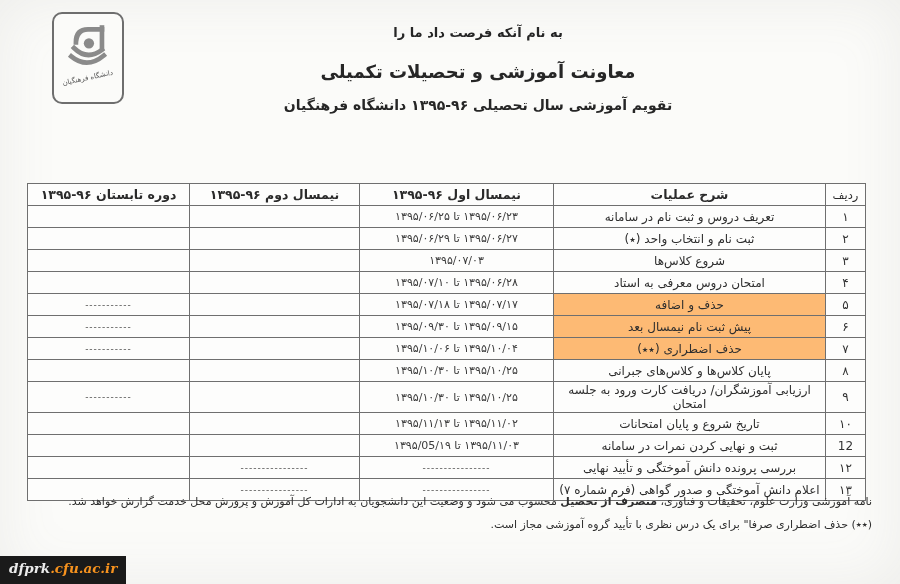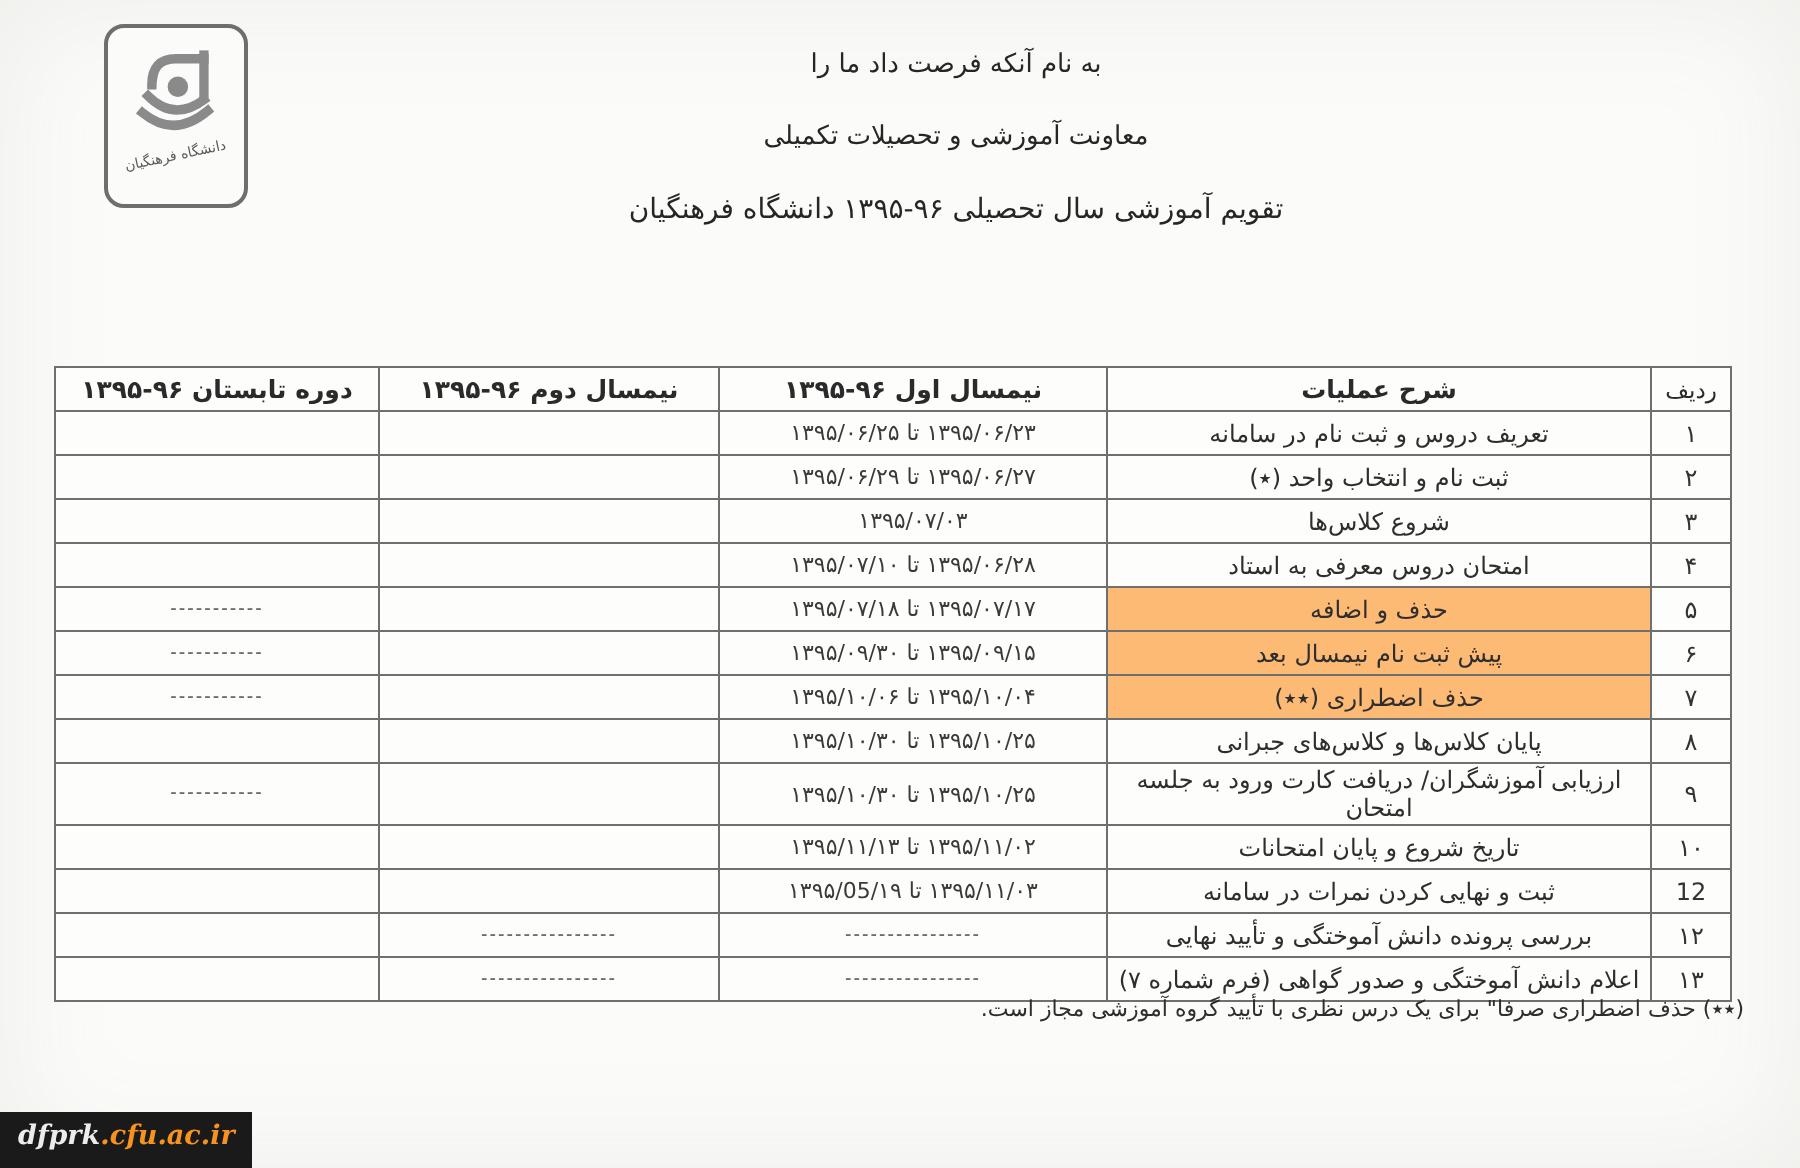--- a/index.html
+++ b/index.html
@@ -15,23 +15,23 @@
     position:absolute;left:52px;top:12px;width:72px;height:92px;
     border:2px solid #6e6e6e;border-radius:10px;background:#fbfbf9;
     display:flex;flex-direction:column;align-items:center;justify-content:flex-start;
     padding-top:6px;box-sizing:border-box;
   }
   .logo-caption{
     font-size:7px;color:#5a5a5a;transform:rotate(-12deg);
     margin-top:-2px;white-space:nowrap;letter-spacing:0.5px;
   }
   
-  .h-line{position:absolute;left:56px;right:0;text-align:center;font-weight:normal;color:#262626;}
+  .h-line{position:absolute;left:56px;right:0;text-align:center;font-weight:bold;color:#262626;}
   .h1{top:25px;font-size:13px;}
-  .h2{top:61px;font-size:13px;}
+  .h2{top:61px;font-size:18px;}
   .h3{top:97px;font-size:14px;}
   
   table.cal{
     position:absolute;top:183px;right:34px;width:838px;
     border-collapse:collapse;table-layout:fixed;direction:rtl;
     background:#fdfdfc;
   }
   table.cal th,table.cal td{
     border:1px solid #6f6f6f;padding:1px 4px;overflow:hidden;
   }
@@ -187,18 +187,19 @@
           <td class="cell-no">۱۳</td>
           <td class="cell-desc">اعلام دانش آموختگی و صدور گواهی (فرم شماره ۷)</td>
           <td class="cell-date dash">----------------</td>
           <td class="cell-date dash">----------------</td>
           <td class="cell-date"></td>
         </tr>
       </tbody>
   </table>
 
   <div class="notes">
+    <div class="note-line"><span>نامه آموزشی وزارت علوم، تحقیقات و فناوری، </span><span class="b">منصرف از تحصیل</span><span> محسوب می شود و وضعیت این دانشجویان به ادارات کل آموزش و پرورش محل خدمت گزارش خواهد شد.</span></div>
     <div class="note-line note2">(٭٭) حذف اضطراری صرفا" برای یک درس نظری با تأیید گروه آموزشی مجاز است.</div>
   </div>
 
   <div class="watermark"><span class="wm-a">dfprk</span><span class="wm-b">.cfu.ac.ir</span></div>
 
 </div>
 
 </body></html>

